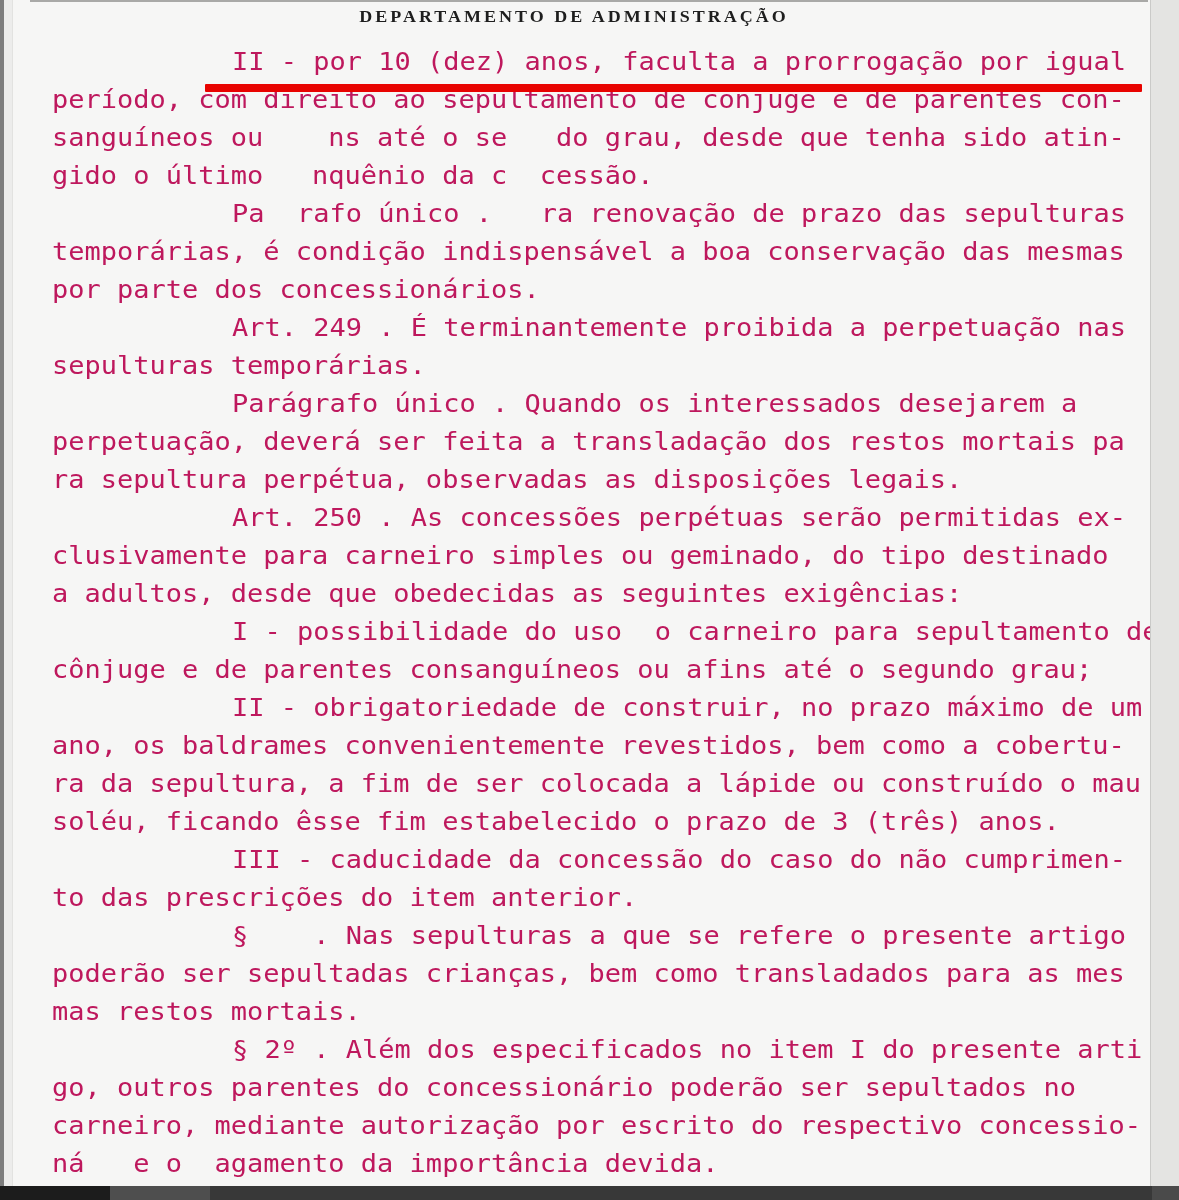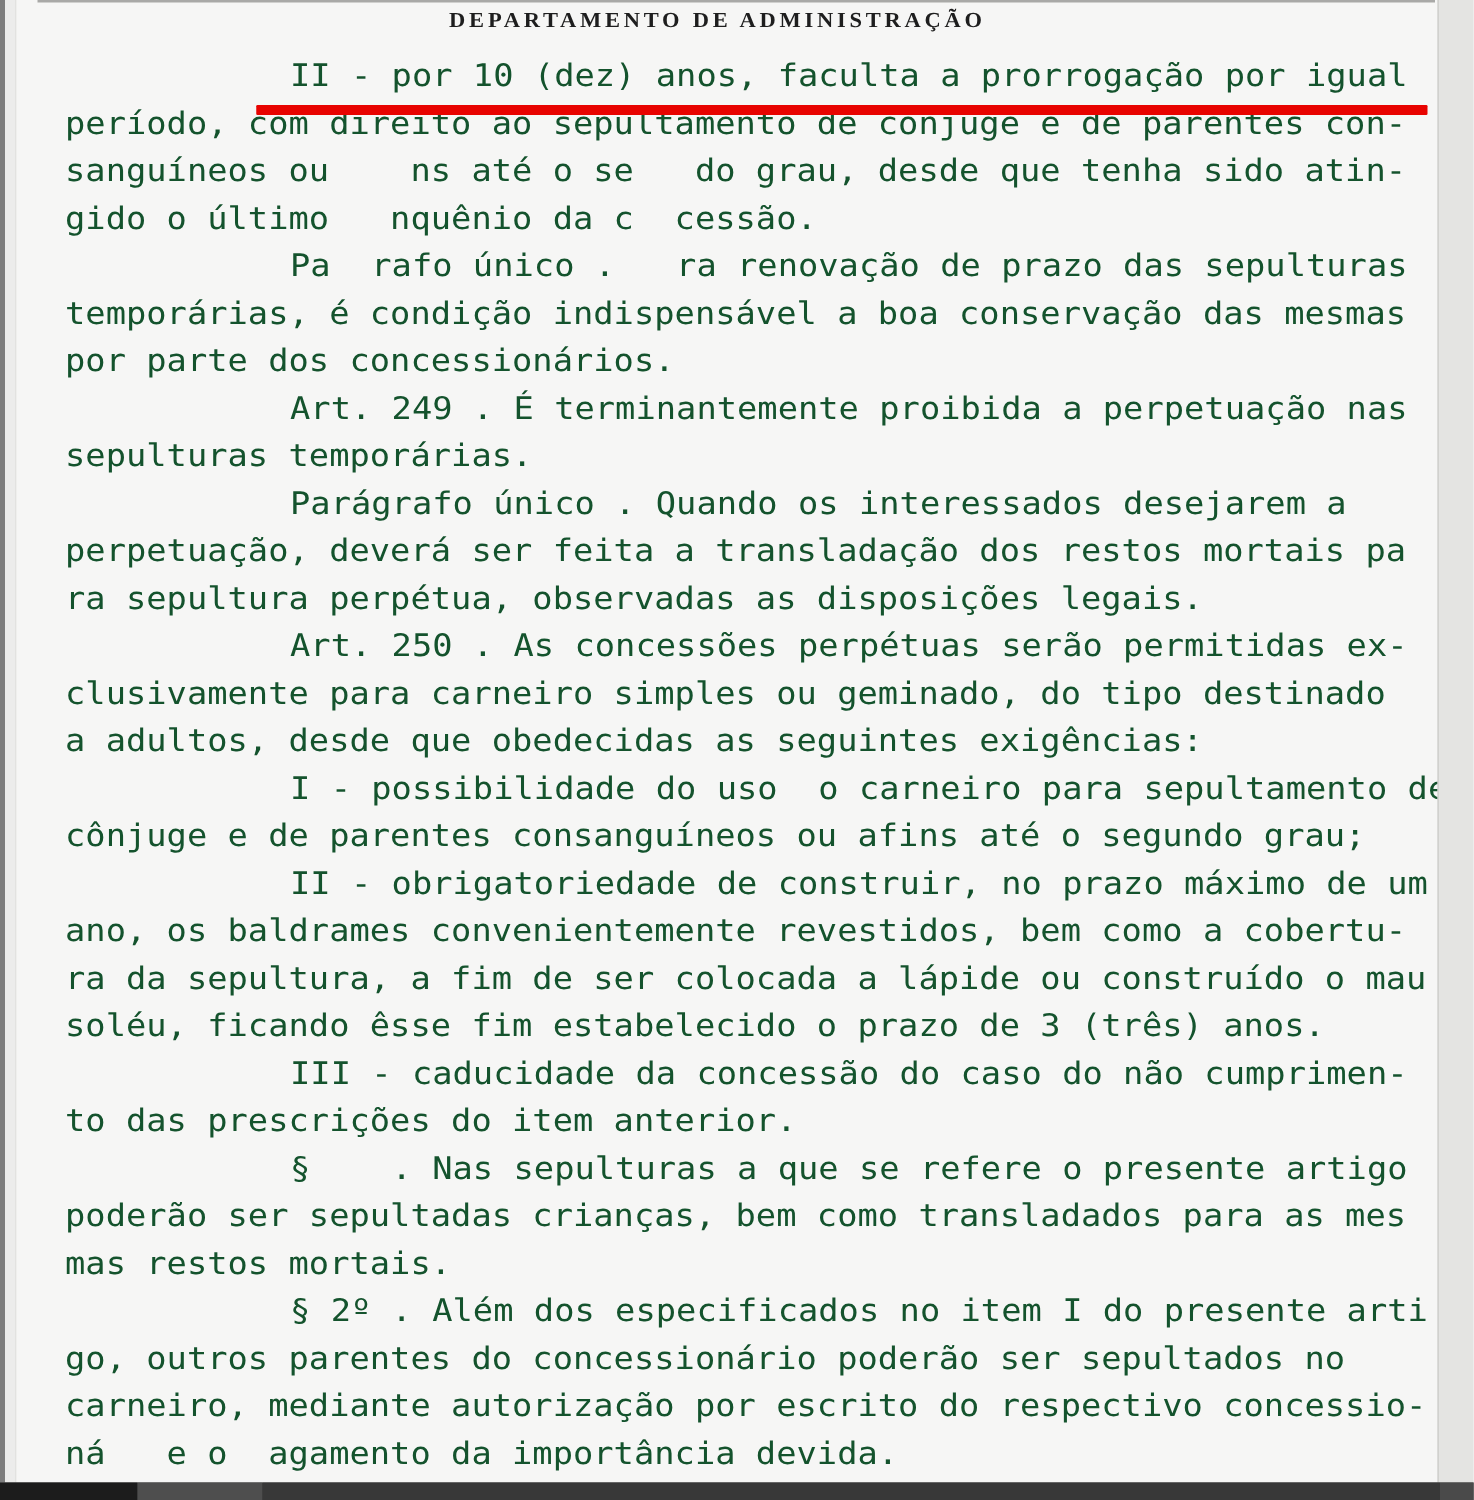--- a/index.html
+++ b/index.html
@@ -44,21 +44,21 @@
     font-weight:bold;
     font-size:18px;
     letter-spacing:3px;
     color:#1e1e1e;
     transform:scaleY(0.95);
   }
 
   
   .text-block{
     position:absolute;top:44px;left:12px;width:1160px;
-    color:#14532d;
+    color:#be185d;
   }
   .line{
     white-space:pre;
     font-size:27px;
     line-height:38px;
     height:38px;
     padding-left:40px;   
     letter-spacing:0;
     transform:scaleY(0.92);
     transform-origin:top left;

